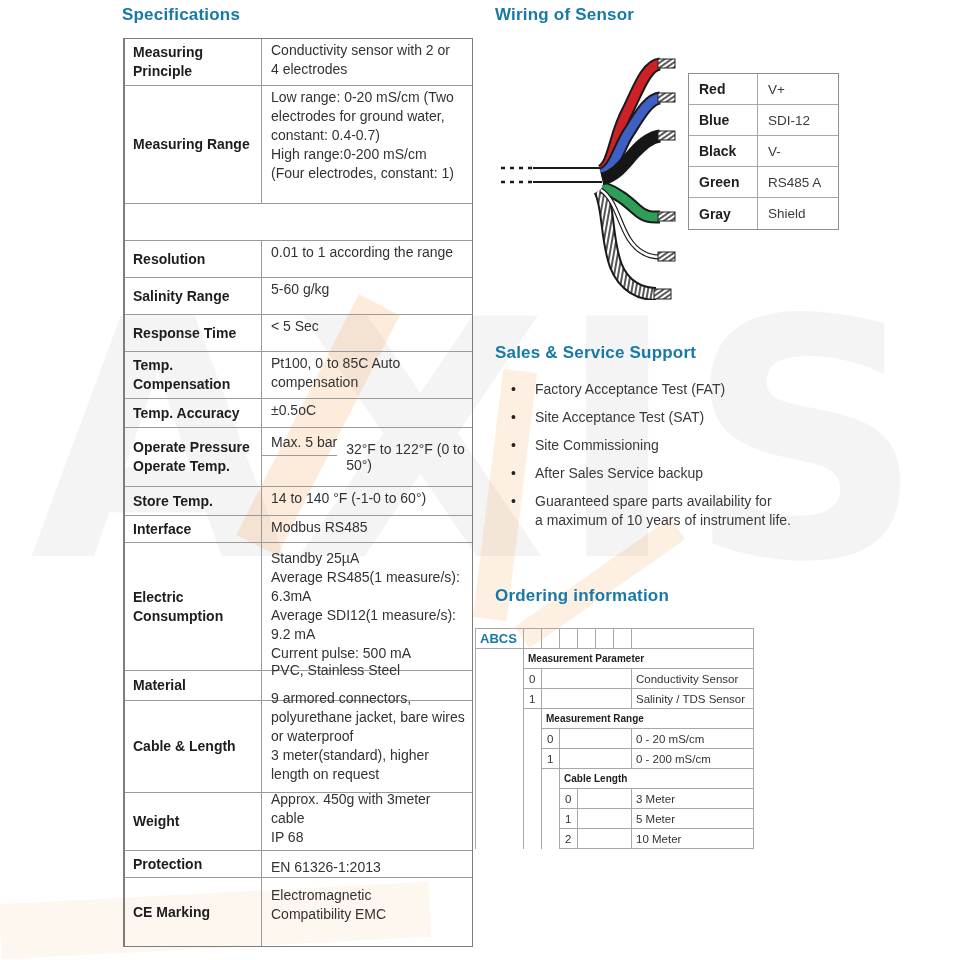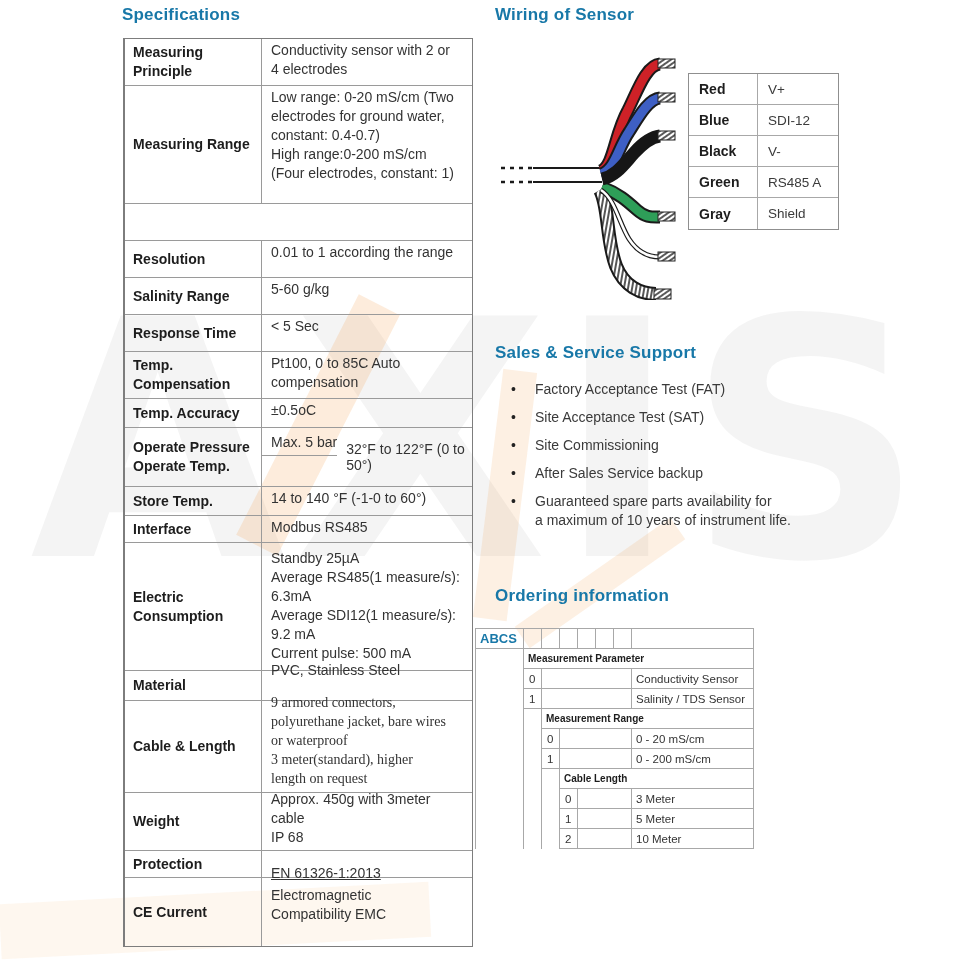--- a/index.html
+++ b/index.html
@@ -29,25 +29,25 @@
   .lbl { width:137px; border-right:1px solid #9a9a9a; display:flex; align-items:center;
     padding:2px 4px 2px 8px; font-weight:bold; font-size:14px; line-height:19px; white-space:pre-line; color:#1d1d1d; }
   .val { flex:1; display:flex; align-items:flex-start; padding:2px 4px 2px 9px; font-size:14px;
     line-height:19px; color:#333; }
   .val > span { white-space:pre-line; display:block; }
   .val2col { flex:1; display:flex; }
   .v2a { height:28px; border-bottom:1px solid #9a9a9a; display:flex; align-items:center; padding-left:9px; font-size:14px; color:#333; }
   .v2b { flex:1; display:flex; align-items:center; padding-left:9px; font-size:14px; color:#333; }
   .v-electric { align-items:flex-start; padding-top:6px; }
   .v-rise12 > span { position:relative; top:-12px; }
-  .v-cable { align-items:center;font-family:Liberation Serif, serif; }
+  .v-cable { align-items:flex-end; }
   .v-cable > span { position:relative; top:-6px; }
   .v-weight { align-items:flex-start; }
   .v-weight > span { position:relative; top:-5px; }
-  .v-prot > span { position:relative; top:11px;text-decoration:underline; }
+  .v-prot > span { position:relative; top:5px; }
   .v-ce { align-items:flex-start; padding-top:8px; }
 
   
   #wiring-table { left:688px; top:73px; width:151px; border:1px solid #8f8f8f; }
   .wrow { display:flex; height:31px; border-bottom:1px solid #a8a8a8; }
   .wrow:last-child { border-bottom:none; }
   .wc { width:69px; border-right:1px solid #a8a8a8; display:flex; align-items:center;
     padding-left:10px; font-weight:bold; font-size:14px; color:#1d1d1d; }
   .ws { flex:1; display:flex; align-items:center; padding-left:10px; font-size:13.5px; color:#3b3b3b; }
 
@@ -189,21 +189,21 @@
 IP 68</span>
         </div>
     </div>
     <div class="srow" style="height:27px">
       <div class="lbl">Protection</div>
       <div class="val v-prot">
           <span>EN 61326-1:2013</span>
         </div>
     </div>
     <div class="srow" style="height:68px">
-      <div class="lbl">CE Current</div>
+      <div class="lbl">CE Marking</div>
       <div class="val v-ce">
           <span>Electromagnetic
 Compatibility EMC</span>
         </div>
     </div>
   </div>
 
   <h2 class="sec abs" style="left:495px; top:5px;">Wiring of Sensor</h2>
 
   <svg class="abs" style="left:488px; top:40px;" width="200" height="260" viewBox="0 0 200 260">

